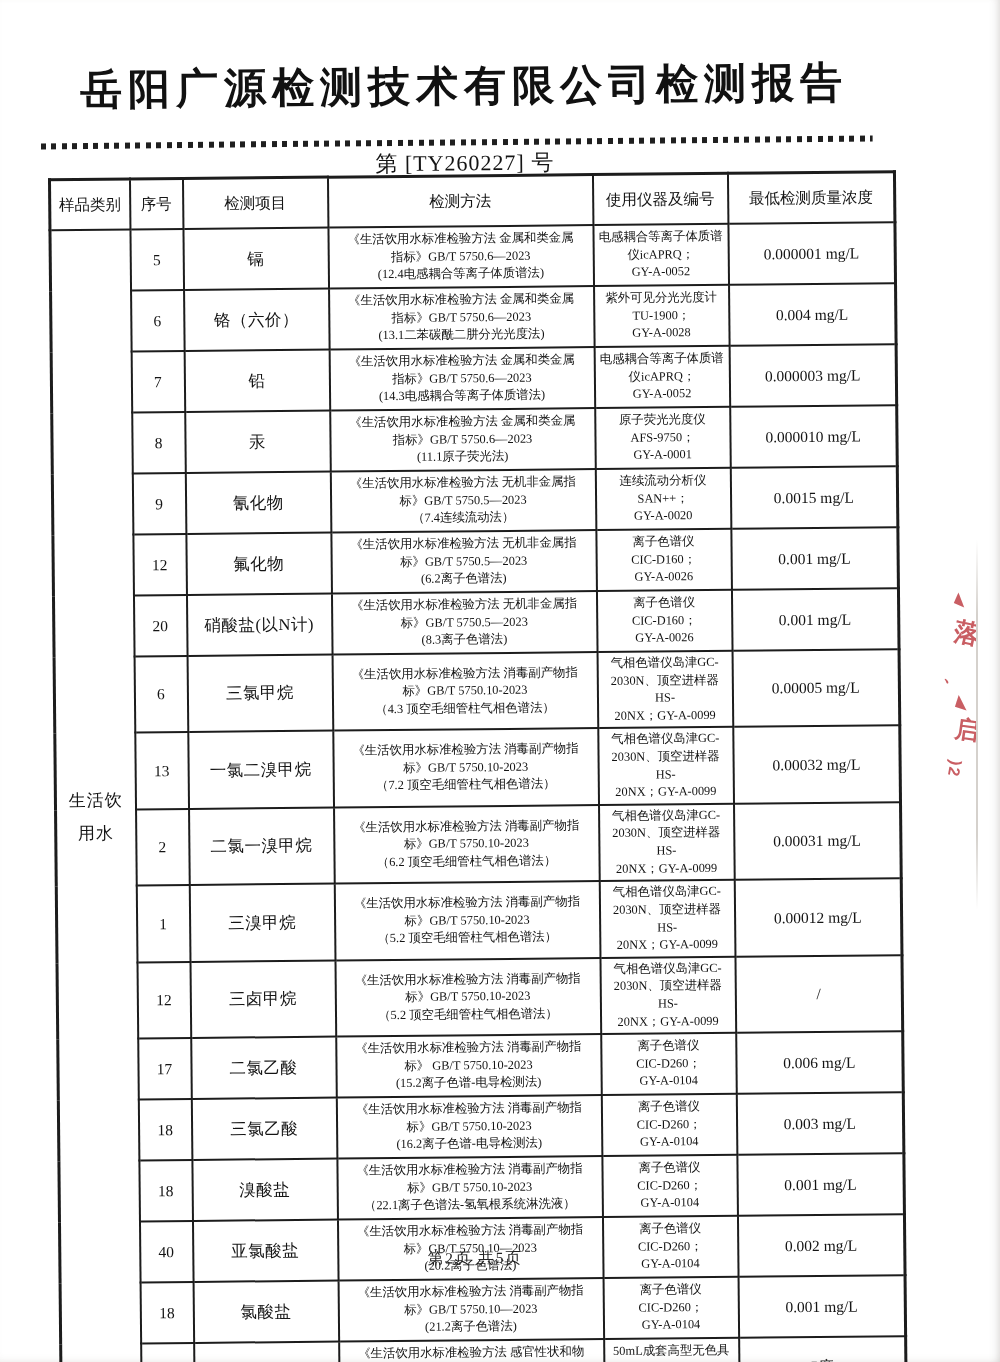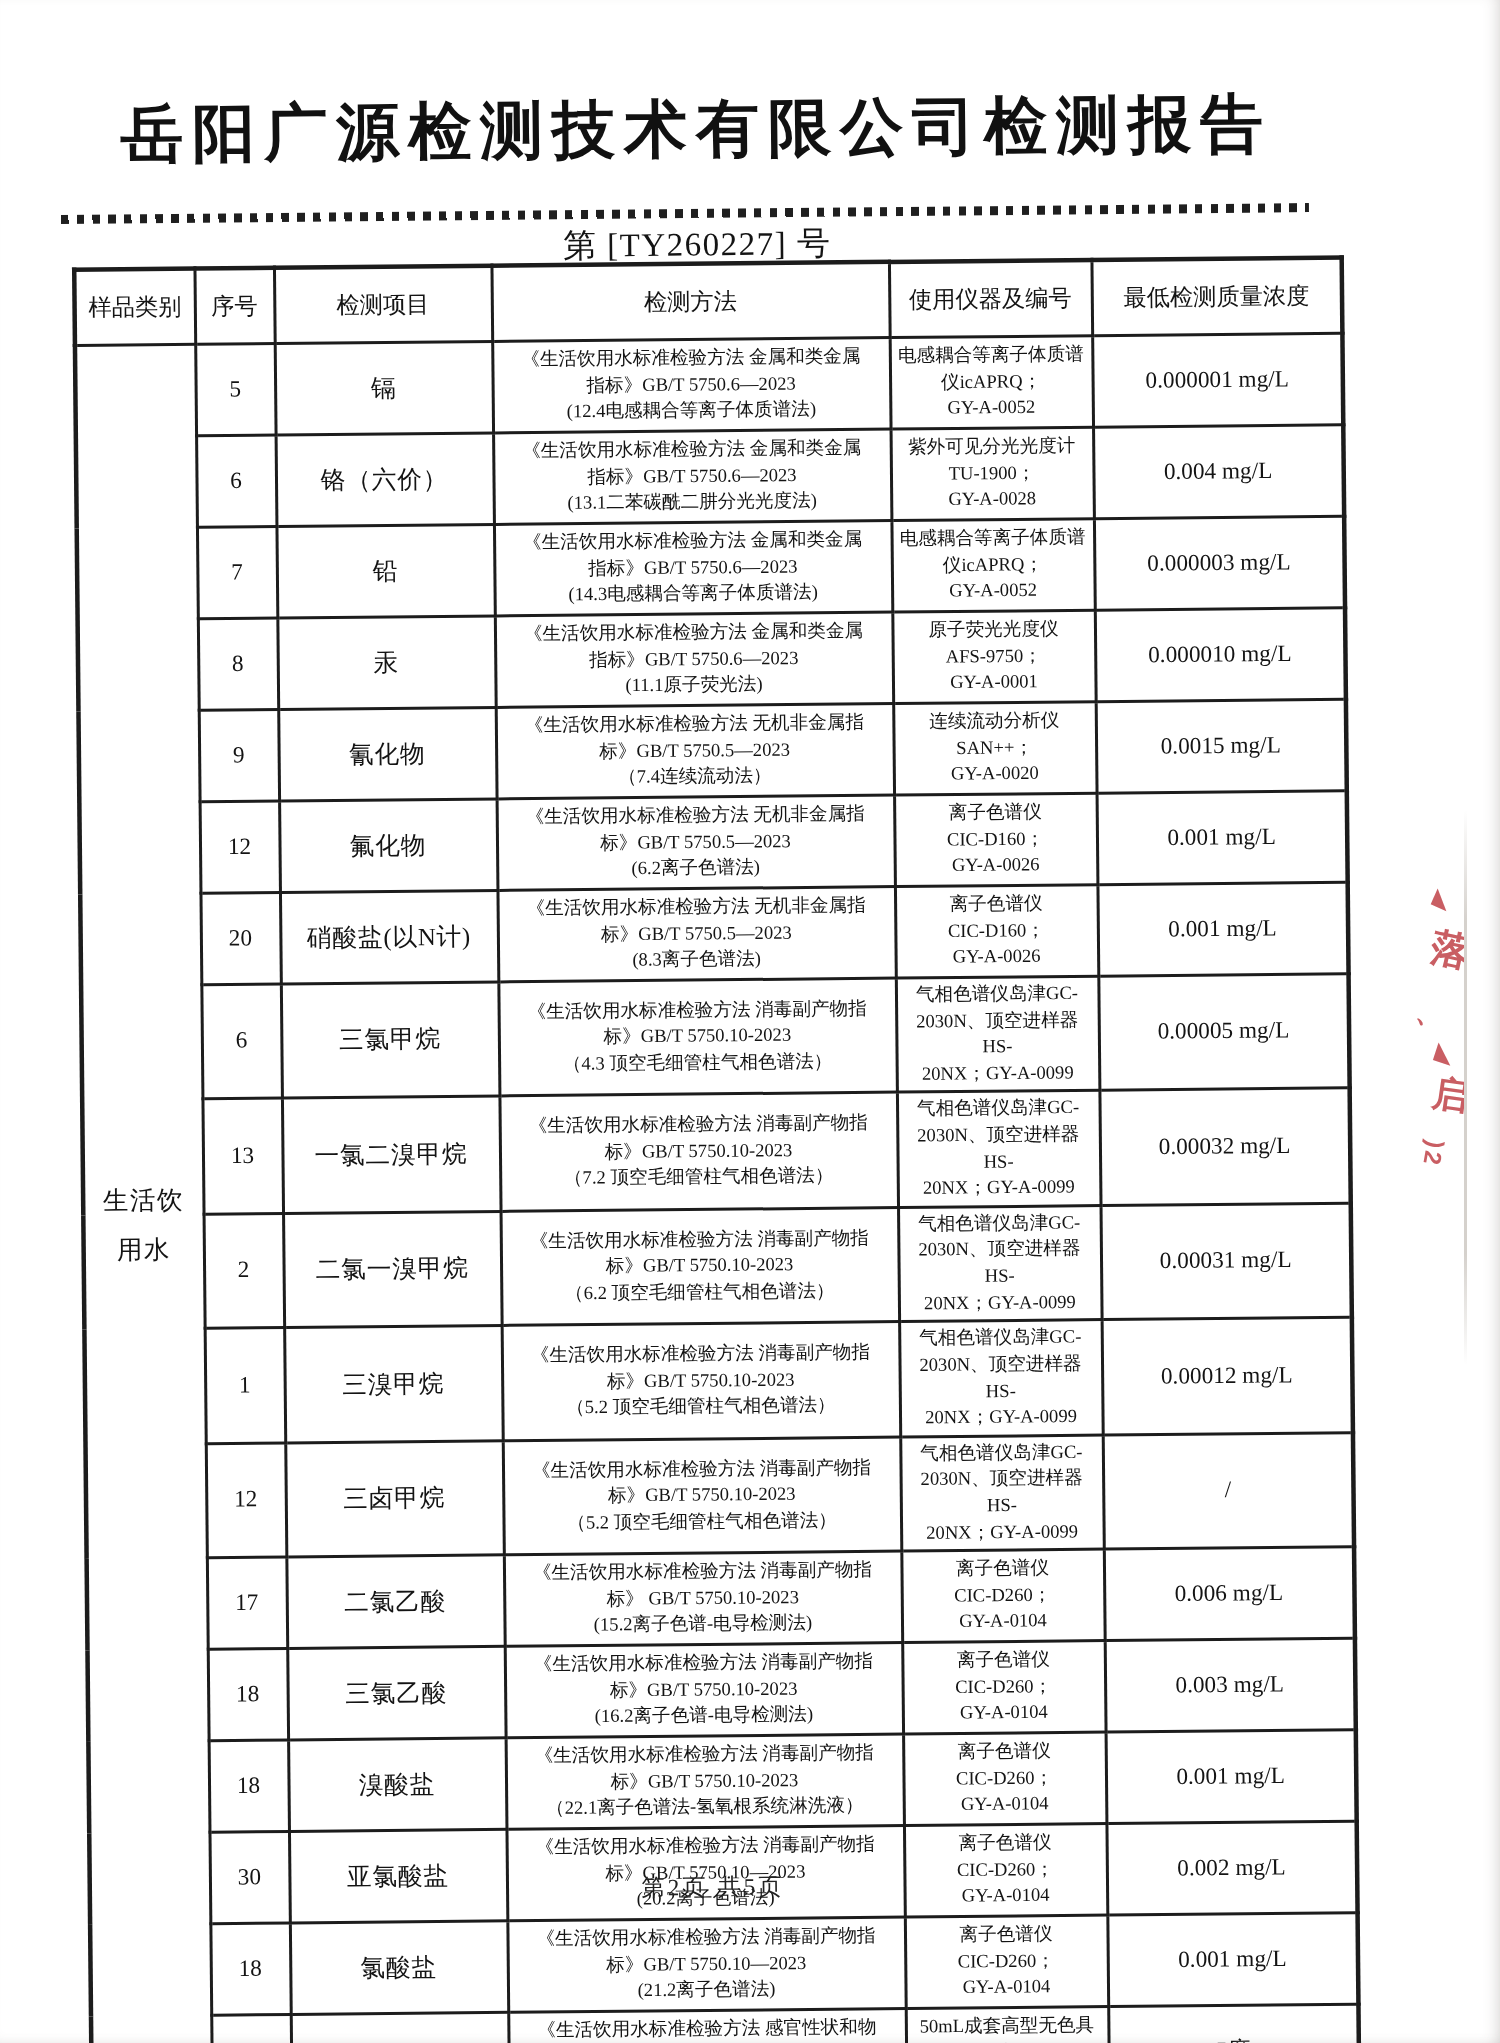--- a/index.html
+++ b/index.html
@@ -311,21 +311,21 @@
             <td class="item-cell">溴酸盐</td>
             <td class="method-cell">《生活饮用水标准检验方法 消毒副产物指
 标》GB/T 5750.10-2023
 （22.1离子色谱法-氢氧根系统淋洗液）</td>
             <td class="instrument-cell">离子色谱仪
 CIC-D260；
 GY-A-0104</td>
             <td class="value-cell">0.001 mg/L</td>
           </tr>
           <tr>
-            <td class="seq-cell">30</td>
+            <td class="seq-cell">40</td>
             <td class="item-cell">亚氯酸盐</td>
             <td class="method-cell">《生活饮用水标准检验方法 消毒副产物指
 标》GB/T 5750.10—2023
 (20.2离子色谱法)</td>
             <td class="instrument-cell">离子色谱仪
 CIC-D260；
 GY-A-0104</td>
             <td class="value-cell">0.002 mg/L</td>
           </tr>
           <tr>

